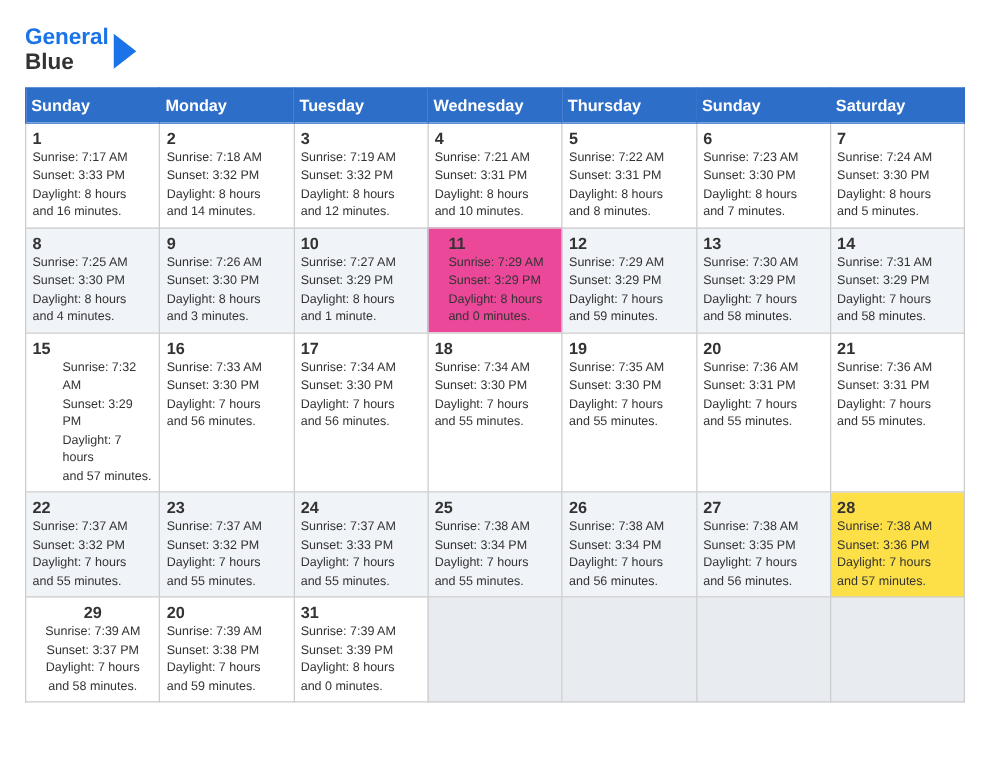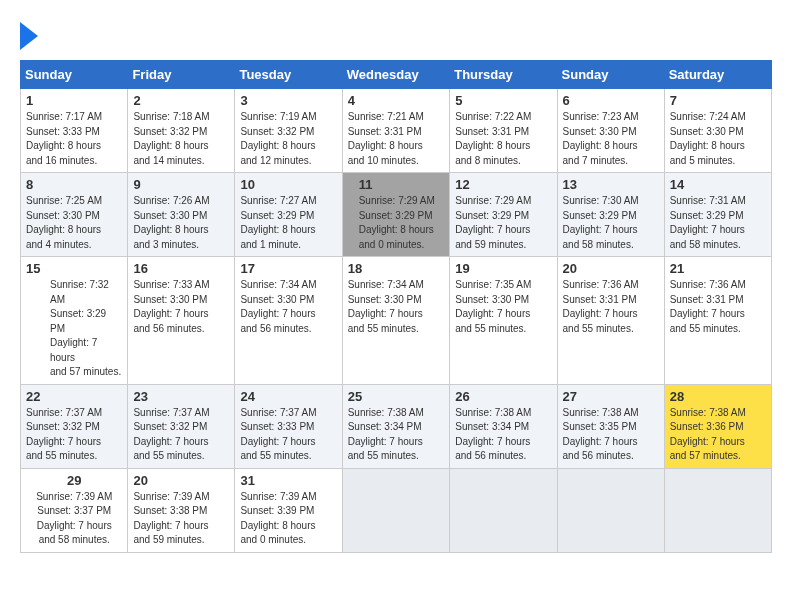--- a/index.html
+++ b/index.html
@@ -93,33 +93,38 @@
     }
     .empty-cell {
       background: #e8ecf0 !important;
     }
   </style>
 </head>
 <body>
 
 <div class="header">
   <div class="logo">
+    <div style="display:flex;flex-direction:column;line-height:1.1">
+      <span class="logo-text">
+        <span>General</span><br><span style="color:#333">Blue</span>
+      </span>
+    </div>
     <div class="logo-arrow"></div>
   </div>
   <div class="title-section">
     <div class="month-title"></div>
     <div class="location-title"></div>
   </div>
 </div>
 
 <table class="calendar">
   <thead>
     <tr id="header-row">
         <th>Sunday</th>
-        <th>Friday</th>
+        <th>Monday</th>
         <th>Tuesday</th>
         <th>Wednesday</th>
         <th>Thursday</th>
         <th>Sunday</th>
         <th>Saturday</th>
       </tr>
   </thead>
   <tbody id="calendar-body">
       <tr>
         <td style="background: rgb(255, 255, 255);">
@@ -187,21 +192,21 @@
 Daylight: 8 hours
 and 3 minutes.</div>
         </td>
         <td style="background: rgb(240, 243, 247);">
           <span class="day-num">10</span>
           <div class="day-info" style="white-space: pre-line;">Sunrise: 7:27 AM
 Sunset: 3:29 PM
 Daylight: 8 hours
 and 1 minute.</div>
         </td>
-        <td style="background: #a3a3a3; padding-left: 16px;">
+        <td style="background: #ec4899; padding-left: 16px;">
           <span class="day-num">11</span>
           <div class="day-info" style="white-space: pre-line;">Sunrise: 7:29 AM
 Sunset: 3:29 PM
 Daylight: 8 hours
 and 0 minutes.</div>
         </td>
         <td style="background: rgb(240, 243, 247);">
           <span class="day-num">12</span>
           <div class="day-info" style="white-space: pre-line;">Sunrise: 7:29 AM
 Sunset: 3:29 PM

